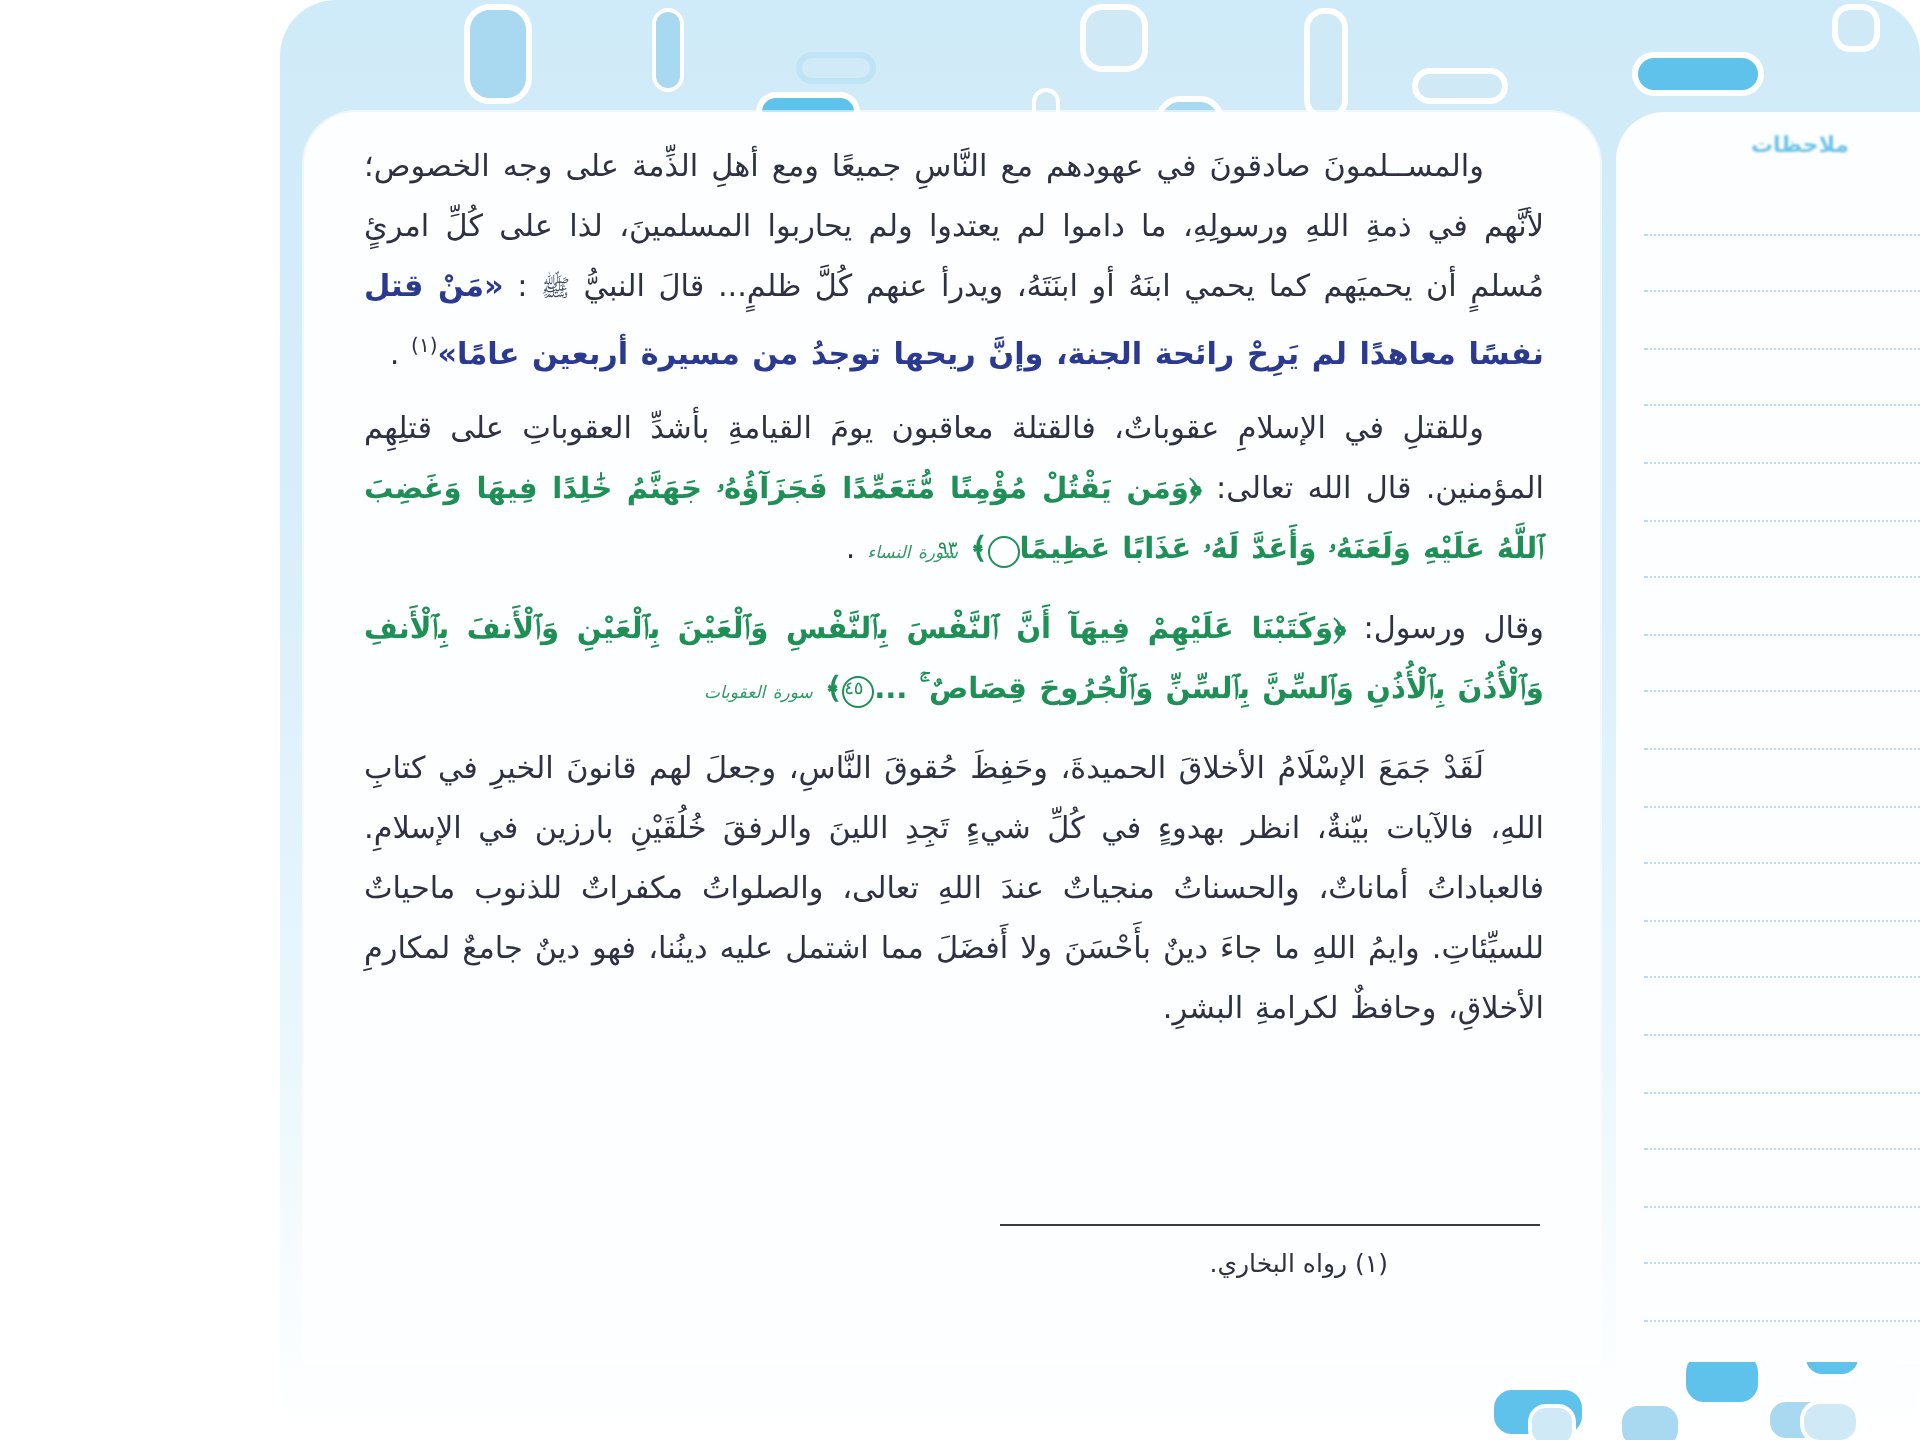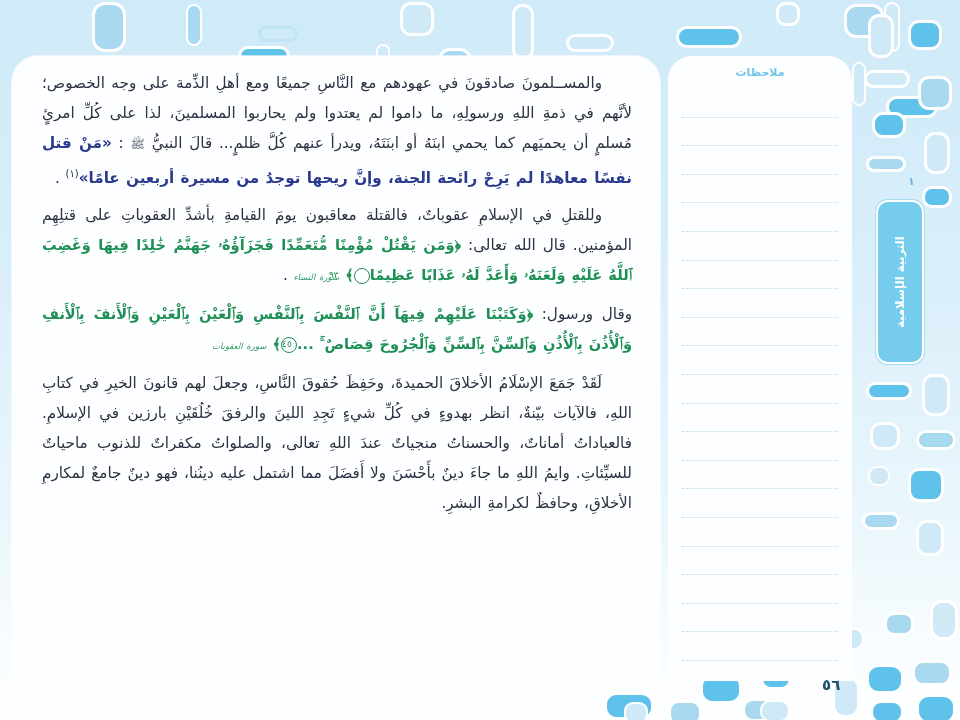--- a/index.html
+++ b/index.html
@@ -9,24 +9,25 @@
   body {
     width: 960px;
     height: 720px;
     overflow: hidden;
     font-family: "DejaVu Sans", "Liberation Sans", sans-serif;
     background: #ffffff;
   }
 
   #page {
     position: relative;
-    width: 960px;
+    width: 820px;
     height: 720px;
     background: linear-gradient(180deg, #cfeaf8 0%, #d8eefa 35%, #e9f6fc 70%, #ffffff 100%);
     overflow: hidden;
+    border-radius: 28px;
   }
 
   
   .deco-layer {
     position: absolute;
     inset: 0;
     pointer-events: none;
   }
   .blob {
     position: absolute;
@@ -273,20 +274,24 @@
     </div>
 
   <div id="content-card">
     <div id="article">
       <p class="para" id="p-0"><span>والمســلمونَ صادقونَ في عهودهم مع النَّاسِ جميعًا ومع أهلِ الذِّمة على وجه الخصوص؛ لأنَّهم في ذمةِ اللهِ ورسولِهِ، ما داموا لم يعتدوا ولم يحاربوا المسلمينَ، لذا على كُلِّ امرئٍ مُسلمٍ أن يحميَهم كما يحمي ابنَهُ أو ابنَتَهُ، ويدرأ عنهم كُلَّ ظلمٍ... قالَ النبيُّ </span><span class="pbuh">ﷺ</span><span> : </span><span class="hadith">«مَنْ قتل نفسًا معاهدًا لم يَرِحْ رائحة الجنة، وإنَّ ريحها توجدُ من مسيرة أربعين عامًا»</span><span class="sup">(١)</span><span> .</span></p>
       <p class="para" id="p-1"><span>وللقتلِ في الإسلامِ عقوباتٌ، فالقتلة معاقبون يومَ القيامةِ بأشدِّ العقوباتِ على قتلِهِم المؤمنين. قال الله تعالى: </span><span class="quran">﴿وَمَن يَقْتُلْ مُؤْمِنًا مُّتَعَمِّدًا فَجَزَآؤُهُۥ جَهَنَّمُ خَٰلِدًا فِيهَا وَغَضِبَ ٱللَّهُ عَلَيْهِ وَلَعَنَهُۥ وَأَعَدَّ لَهُۥ عَذَابًا عَظِيمًا</span><span class="ayah-no">٩٣</span><span class="quran">﴾ </span><span class="surah-ref">سورة النساء</span><span> .</span></p>
       <p class="para no-indent" id="p-2"><span>وقال ورسول: </span><span class="quran">﴿وَكَتَبْنَا عَلَيْهِمْ فِيهَآ أَنَّ ٱلنَّفْسَ بِٱلنَّفْسِ وَٱلْعَيْنَ بِٱلْعَيْنِ وَٱلْأَنفَ بِٱلْأَنفِ وَٱلْأُذُنَ بِٱلْأُذُنِ وَٱلسِّنَّ بِٱلسِّنِّ وَٱلْجُرُوحَ قِصَاصٌ ۚ ...</span><span class="ayah-no">٤٥</span><span class="quran">﴾ </span><span class="surah-ref">سورة العقوبات</span></p>
       <p class="para" id="p-3"><span>لَقَدْ جَمَعَ الإسْلَامُ الأخلاقَ الحميدةَ، وحَفِظَ حُقوقَ النَّاسِ، وجعلَ لهم قانونَ الخيرِ في كتابِ اللهِ، فالآيات بيّنةٌ، انظر بهدوءٍ في كُلِّ شيءٍ تَجِدِ اللينَ والرفقَ خُلُقَيْنِ بارزين في الإسلامِ. فالعباداتُ أماناتٌ، والحسناتُ منجياتٌ عندَ اللهِ تعالى، والصلواتُ مكفراتٌ للذنوب ماحياتٌ للسيِّئاتِ. وايمُ اللهِ ما جاءَ دينٌ بأَحْسَنَ ولا أَفضَلَ مما اشتمل عليه دينُنا، فهو دينٌ جامعٌ لمكارمِ الأخلاقِ، وحافظٌ لكرامةِ البشرِ.</span></p>
     </div>
 
+    <div id="footnote-block">
+      <div id="footnote-rule"></div>
+      <div id="footnote-text">(١) رواه البخاري.</div>
+    </div>
   </div>
 
   <div id="notes-card">
     <div id="notes-title">ملاحظات</div>
     <div id="notes-lines">
         <div class="note-line"></div>
         <div class="note-line"></div>
         <div class="note-line"></div>
         <div class="note-line"></div>
         <div class="note-line"></div>

